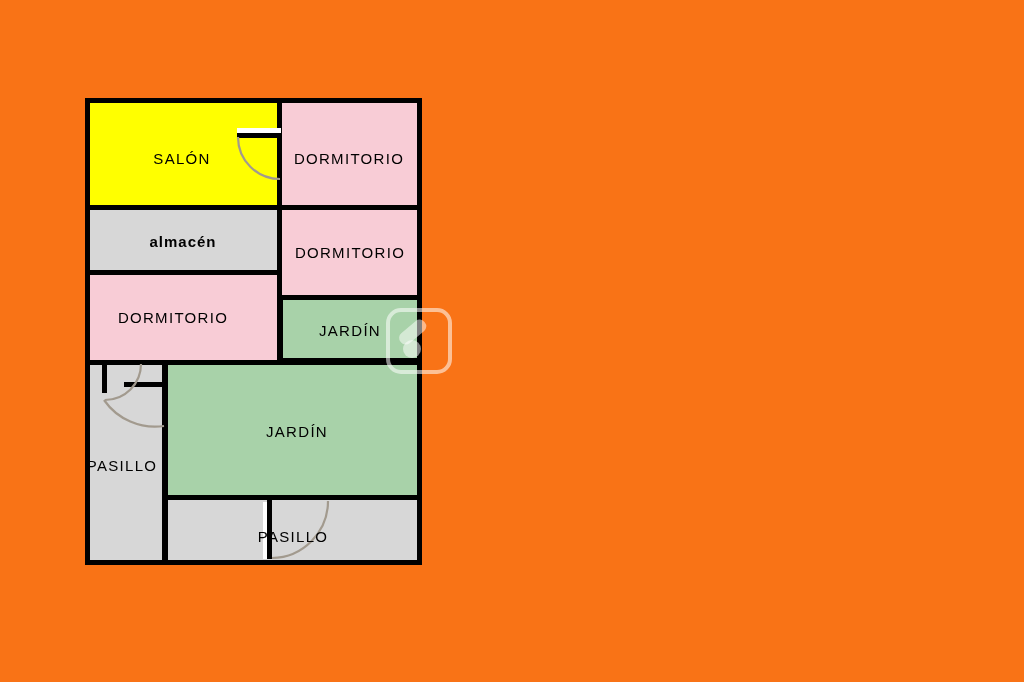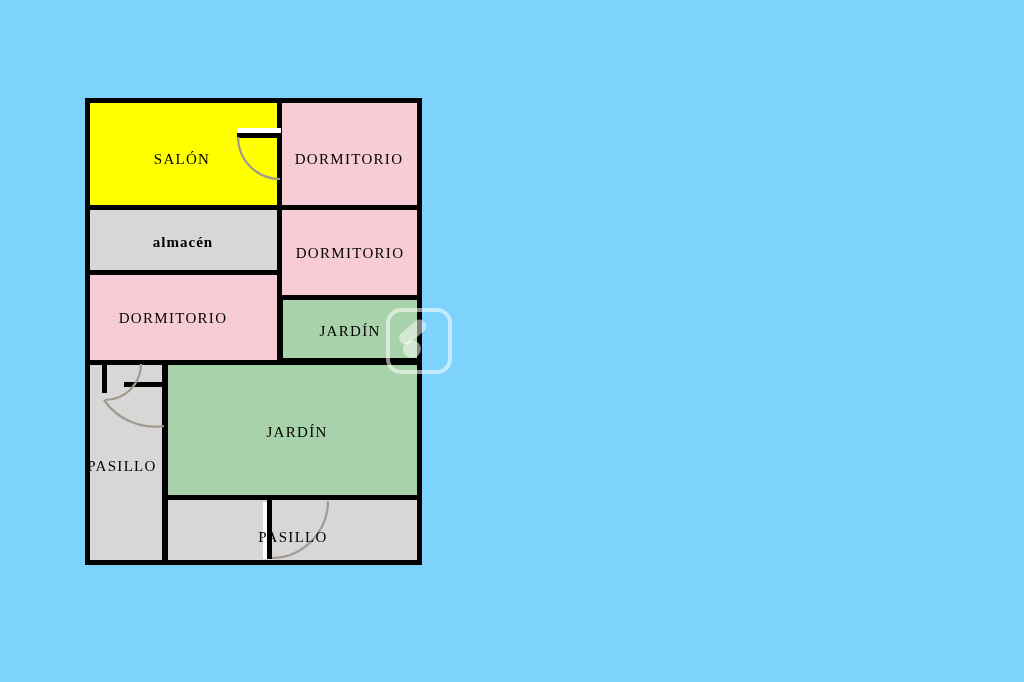--- a/index.html
+++ b/index.html
@@ -1,18 +1,18 @@
 <!DOCTYPE html>
 <html><head>
 <meta charset="utf-8">
 <style>
   html,body{margin:0;padding:0;background:#ffffff;}
   #stage{
-    position:relative;width:1024px;height:682px;background:#7dd3fc;overflow:hidden;
-    font-family:Liberation Serif, serif;
+    position:relative;width:1024px;height:682px;background:#f97316;overflow:hidden;
+    font-family:Liberation Sans, sans-serif;
   }
   .room{position:absolute;border:5px solid #000;box-sizing:border-box;}
   .r-salon         {left:85px; top:98px; width:197px;height:112px;background:#FFFF00;}
   .r-dorm-top      {left:277px;top:98px; width:145px;height:112px;background:#F8CCD6;}
   .r-almacen       {left:85px; top:205px;width:197px;height:70px; background:#D7D7D7;}
   .r-dorm-mid      {left:277px;top:205px;width:145px;height:95px; background:#F8CCD6;}
   .r-dorm-left     {left:85px; top:270px;width:197px;height:95px; background:#F8CCD6;}
   .r-jardin-small  {left:278px;top:295px;width:144px;height:68px; background:#A8D2A9;}
   .r-pasillo-left  {left:85px; top:360px;width:82px; height:205px;background:#D7D7D7;}
   .r-jardin-large  {left:163px;top:360px;width:259px;height:140px;background:#A8D2A9;}

